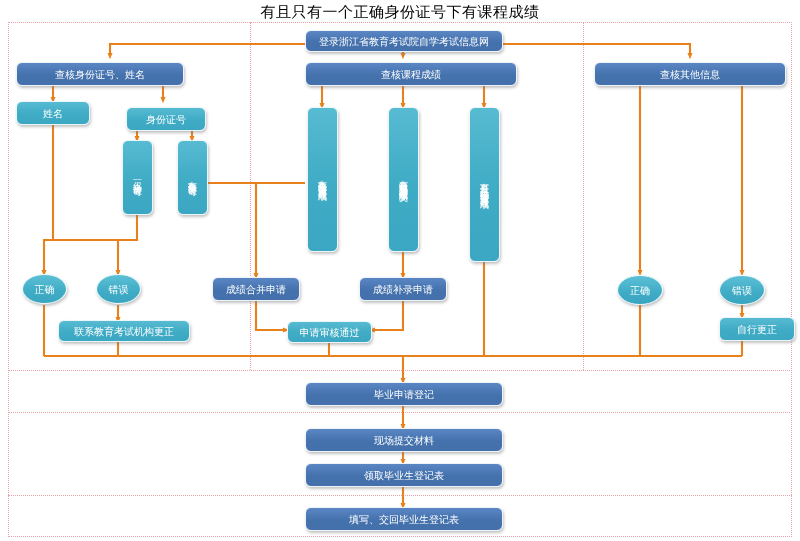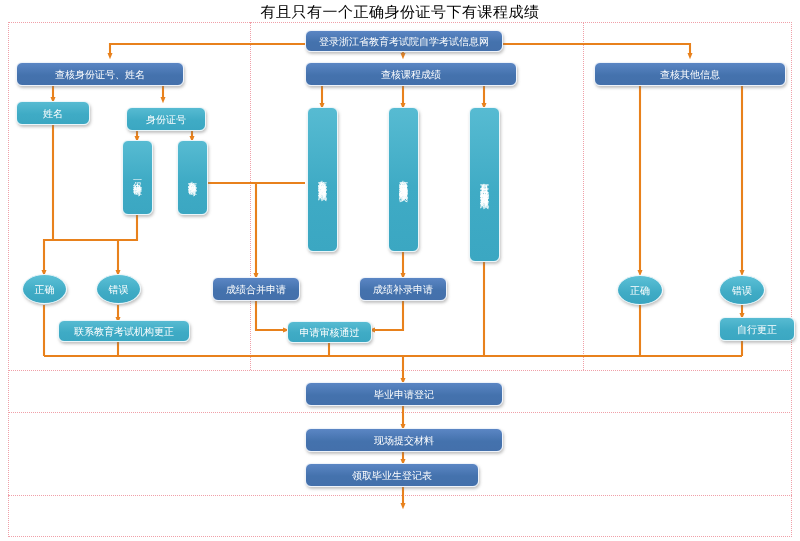--- a/index.html
+++ b/index.html
@@ -227,17 +227,20 @@
   <div class="node n-teal" style="left:704px;top:317px;width:76px;height:24px;margin-left:15px;">
     <span>自行更正</span>
   </div>
 
   <div class="node n-blue" style="left:305px;top:382px;width:198px;height:24px;">
     <span>毕业申请登记</span>
   </div>
   <div class="node n-blue" style="left:305px;top:428px;width:198px;height:24px;">
     <span>现场提交材料</span>
   </div>
-  <div class="node n-blue" style="left:305px;top:463px;width:174px;height:24px;text-align:right;">
+  <div class="node n-blue" style="left:305px;top:463px;width:198px;height:24px;text-align:right;">
     <span>领取毕业生登记表</span>
   </div>
+  <div class="node n-blue" style="left:305px;top:507px;width:198px;height:24px;">
+    <span>填写、交回毕业生登记表</span>
+  </div>
 
 </div>
 
 </body></html>

